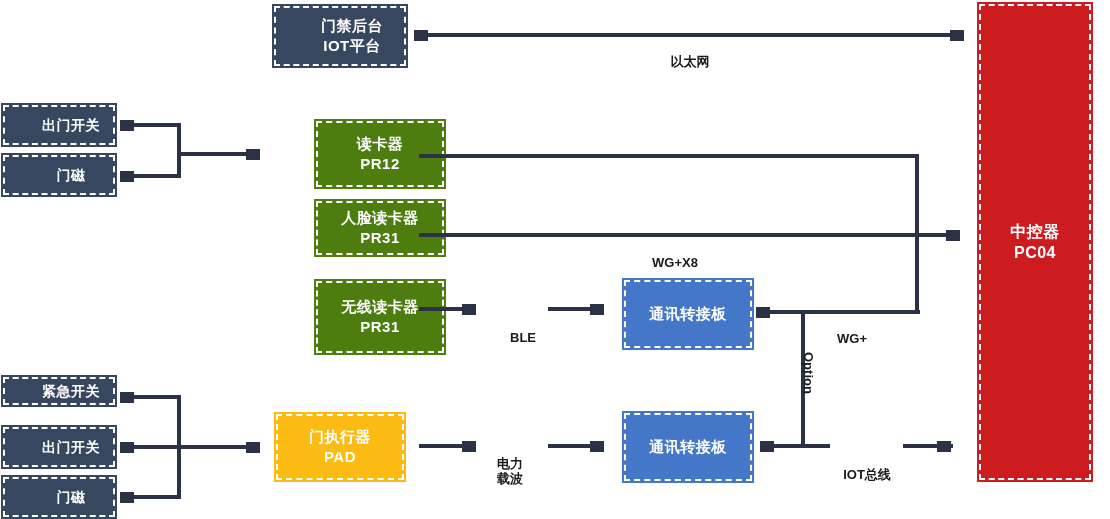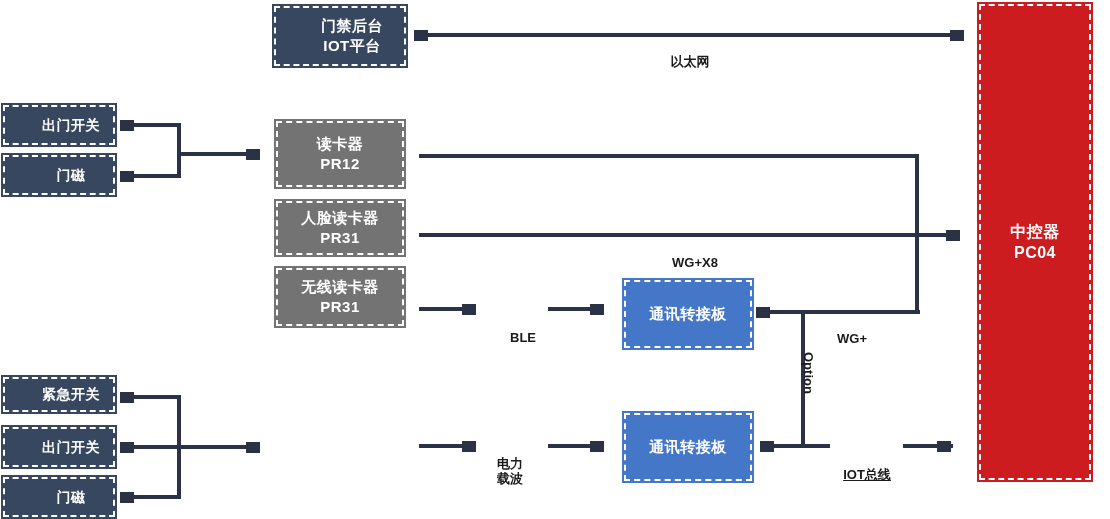--- a/index.html
+++ b/index.html
@@ -21,21 +21,21 @@
     font-weight:bold;
     letter-spacing:.5px;
     text-align:center;
     line-height:1.32;
     outline-offset:-4px;
   }
   .node .l1{display:block;}
   .node .l2{display:block;}
 
   .navy{background:#36475f;outline:2px dashed #ffffff;padding-left:24px;}
-  .green{background:#737373;outline:2px dashed #ffffff;}
+  .green{background:#4d7c0f;outline:2px dashed #ffffff;margin-left:40px;}
   .blue{background:#4477c8;outline:2px dashed #ffffff;}
   .amber{background:#fcbb12;outline:2px dashed #ffffff;}
   .red{background:#cd1c20;outline:2px dashed #ffffff;}
 
   .fs14{font-size:14px;}
   .fs15{font-size:15px;}
   .fs16{font-size:16px;}
 
   
   .hline{position:absolute;height:4px;background:#2b3245;}
@@ -86,37 +86,41 @@
   <div class="node green fs15" style="left:274px;top:119px;width:132px;height:70px;">
     <span class="l1">读卡器</span>
     <span class="l2">PR12</span>
   </div>
 
   <div class="node green fs15" style="left:274px;top:199px;width:132px;height:58px;">
     <span class="l1">人脸读卡器</span>
     <span class="l2">PR31</span>
   </div>
 
-  <div class="node green fs15" style="left:274px;top:266px;width:132px;height:62px;">
+  <div class="node green fs15" style="left:274px;top:279px;width:132px;height:76px;">
     <span class="l1">无线读卡器</span>
     <span class="l2">PR31</span>
   </div>
 
-  <div class="node navy fs14" style="left:1px;top:375px;width:116px;height:39px;">
+  <div class="node navy fs14" style="left:1px;top:375px;width:116px;height:32px;">
     <span class="l1">紧急开关</span>
   </div>
 
   <div class="node navy fs14" style="left:1px;top:425px;width:116px;height:44px;">
     <span class="l1">出门开关</span>
   </div>
 
   <div class="node navy fs14" style="left:1px;top:475px;width:116px;height:44px;">
     <span class="l1">门磁</span>
   </div>
 
+  <div class="node amber fs15" style="left:274px;top:412px;width:132px;height:70px;">
+    <span class="l1">门执行器</span>
+    <span class="l2">PAD</span>
+  </div>
 
   <div class="node blue fs15" style="left:622px;top:278px;width:132px;height:72px;">
     <span class="l1">通讯转接板</span>
   </div>
 
   <div class="node blue fs15" style="left:622px;top:411px;width:132px;height:72px;">
     <span class="l1">通讯转接板</span>
   </div>
 
   <div class="node red fs16" style="left:977px;top:2px;width:116px;height:480px;">
@@ -135,21 +139,21 @@
   <div class="hline" style="left:131px;top:174px;width:50px;"></div>
   <div class="vline" style="left:177px;top:123px;height:55px;"></div>
   <div class="hline" style="left:177px;top:152px;width:71px;"></div>
   <div class="tip" style="left:246px;top:149px;"></div>
 
   <div class="hline" style="left:419px;top:154px;width:500px;"></div>
   <div class="vline" style="left:915px;top:154px;height:158px;"></div>
 
   <div class="hline" style="left:419px;top:233px;width:531px;"></div>
   <div class="tip" style="left:946px;top:230px;"></div>
-  <div class="elabel" style="left:660px;top:226px;width:70px;">WG+X8</div>
+  <div class="elabel" style="left:640px;top:226px;width:70px;">WG+X8</div>
 
   <div class="hline" style="left:419px;top:307px;width:44px;"></div>
   <div class="tip" style="left:462px;top:304px;"></div>
   <div class="elabel" style="left:502px;top:301px;width:42px;">BLE</div>
   <div class="hline" style="left:548px;top:307px;width:44px;"></div>
   <div class="tip" style="left:590px;top:304px;"></div>
 
   <div class="hline" style="left:760px;top:310px;width:160px;"></div>
   <div class="tip" style="left:756px;top:307px;"></div>
   <div class="elabel" style="left:830px;top:302px;width:44px;text-align:center;">WG+</div>
@@ -171,17 +175,17 @@
   <div class="tip" style="left:462px;top:441px;"></div>
   <div class="elabel two" style="left:486px;top:427px;width:48px;">
     <span>电力</span><br>
     <span>载波</span>
   </div>
   <div class="hline" style="left:548px;top:444px;width:44px;"></div>
   <div class="tip" style="left:590px;top:441px;"></div>
 
   <div class="hline" style="left:768px;top:444px;width:62px;"></div>
   <div class="tip" style="left:760px;top:441px;"></div>
-  <div class="elabel" style="left:832px;top:438px;width:70px;text-decoration:underline;">IOT总线</div>
+  <div class="elabel" style="left:832px;top:438px;width:70px;">IOT总线</div>
   <div class="hline" style="left:903px;top:444px;width:50px;"></div>
   <div class="tip" style="left:937px;top:441px;"></div>
 
 </div>
 
 </body></html>

